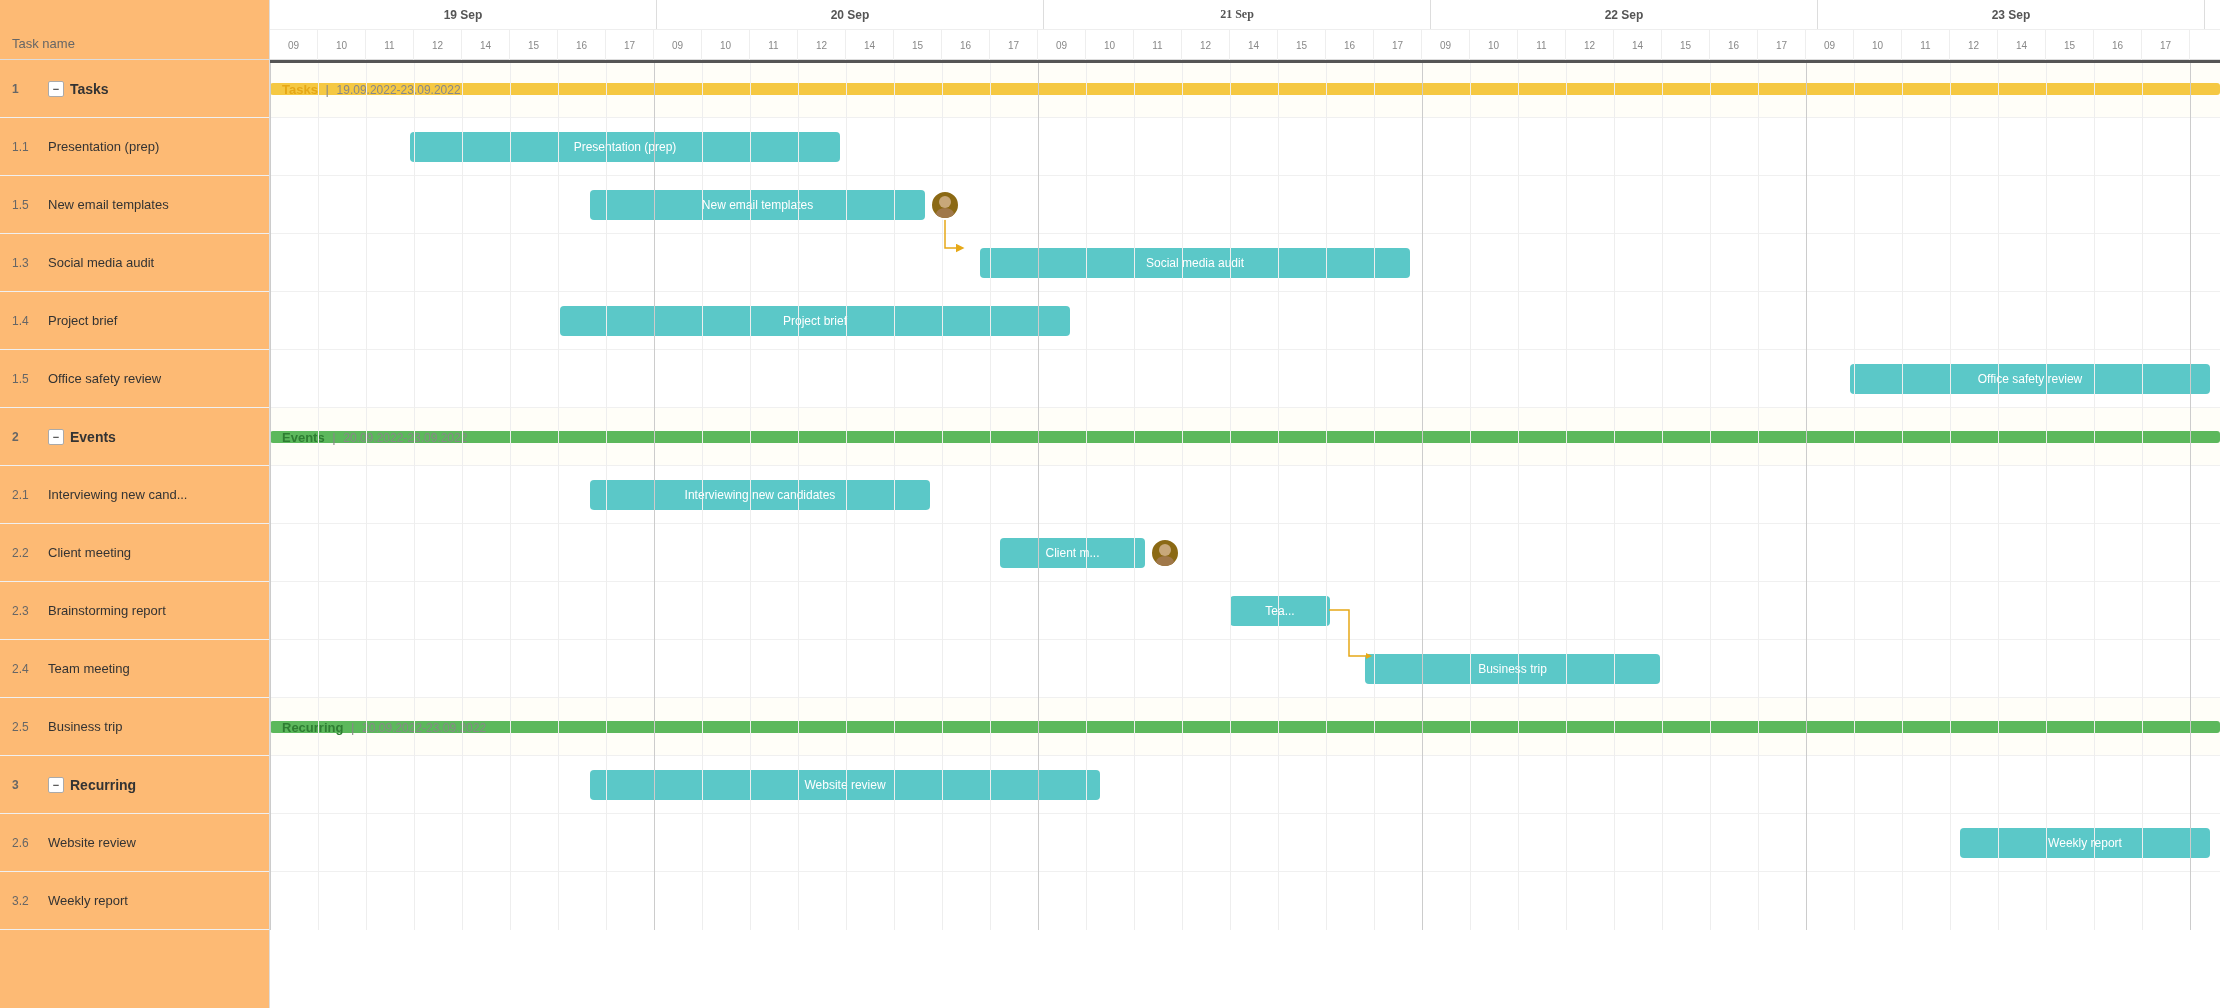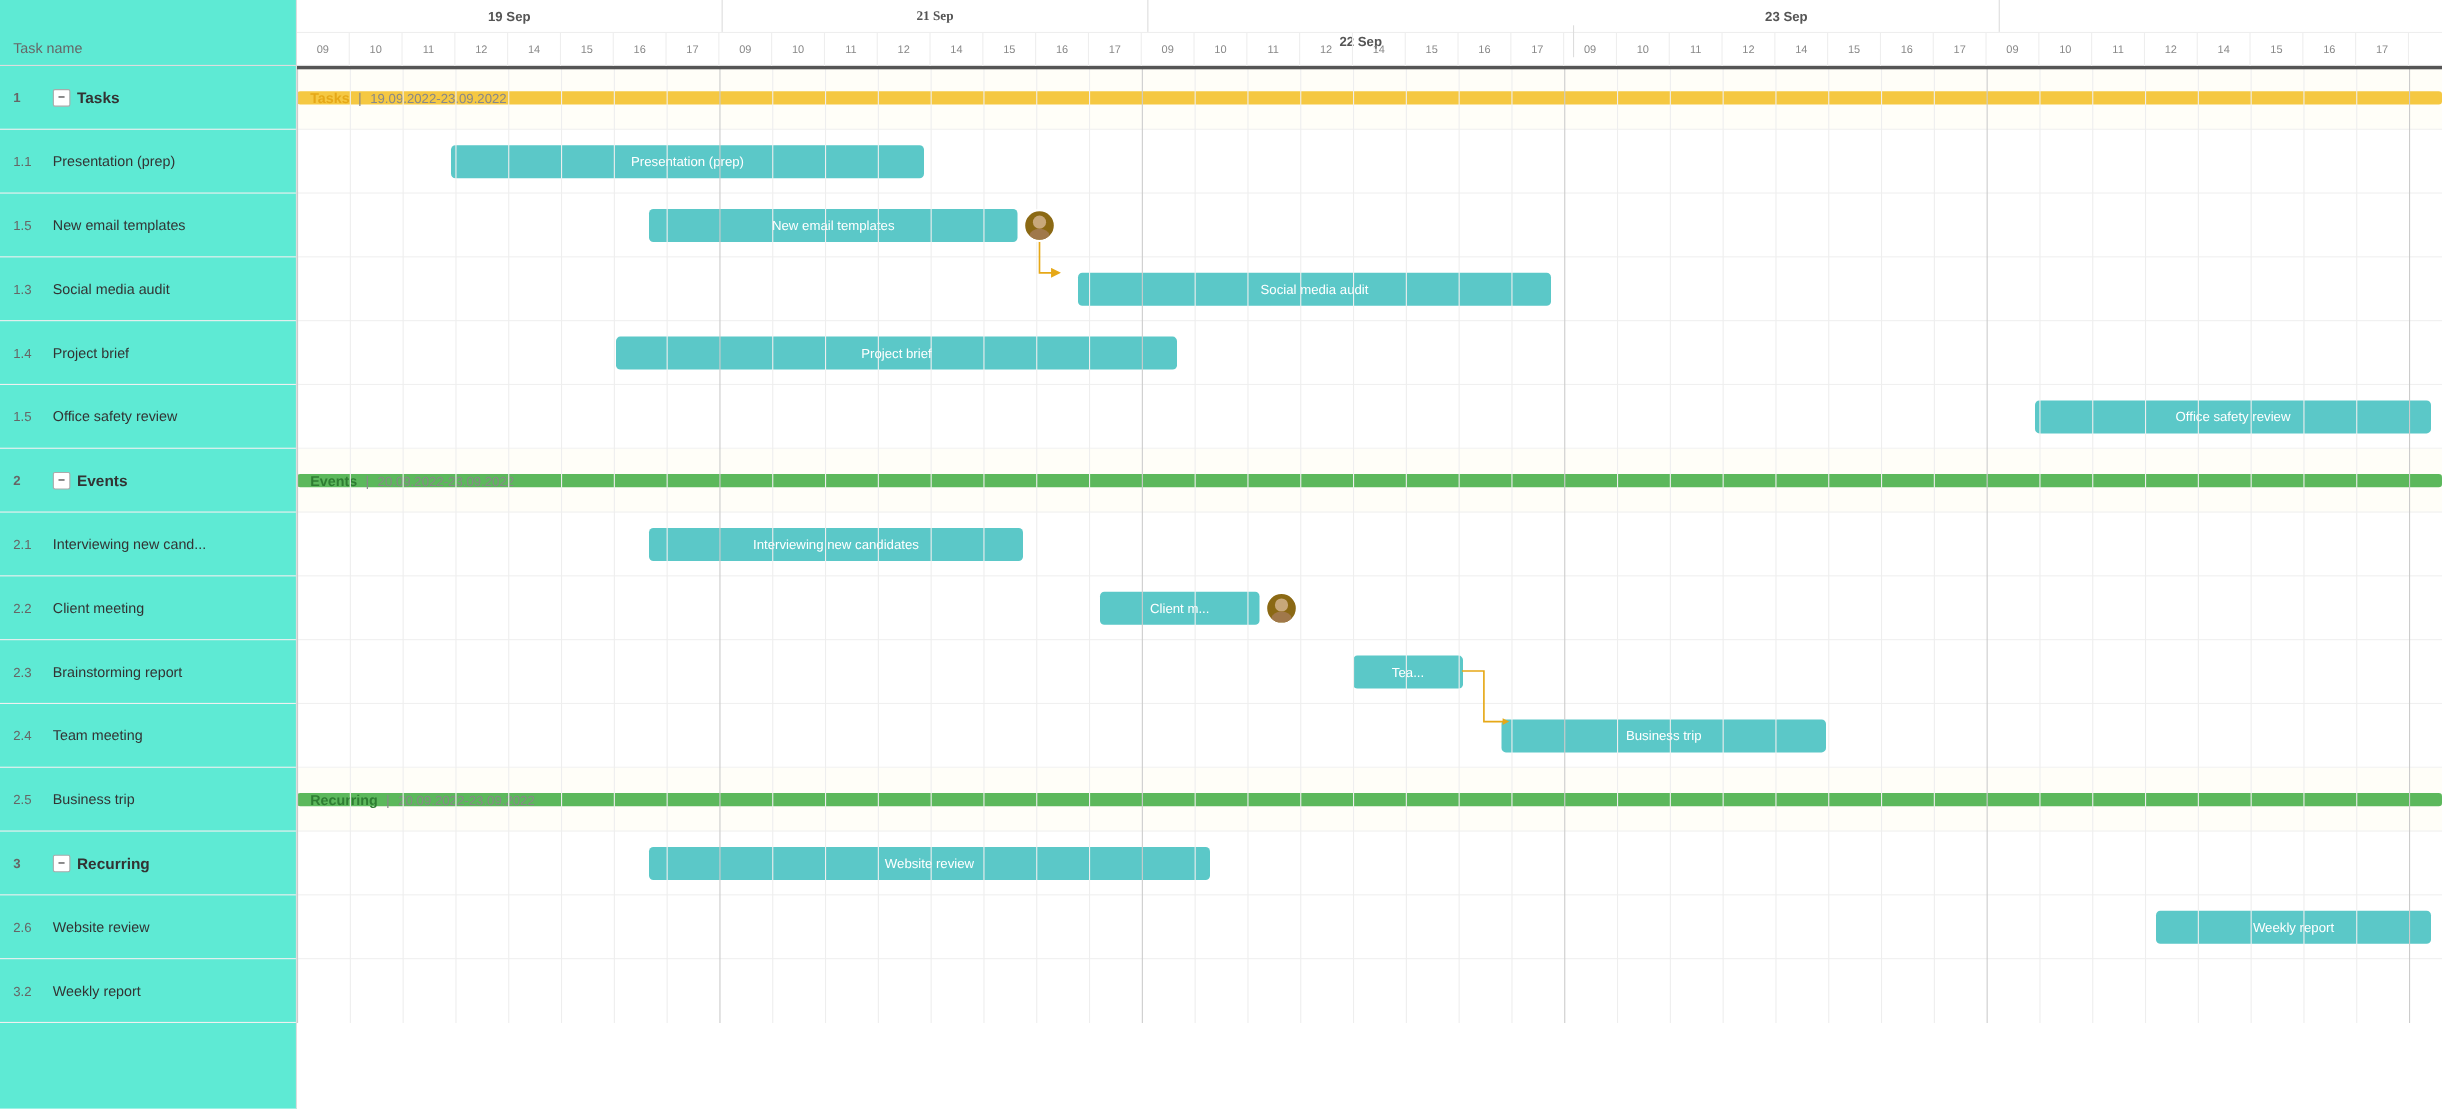--- a/index.html
+++ b/index.html
@@ -9,21 +9,21 @@
       display: flex;
       width: 2220px;
       height: 1008px;
       overflow: hidden;
     }
 
     .task-list {
       width: 270px;
       min-width: 270px;
       border-right: 1px solid #ddd;
-      background: #5eead4;
+      background: #fdba74;
       flex-shrink: 0;
     }
 
     .task-list-header {
       height: 60px;
       border-bottom: 1px solid #ddd;
       display: flex;
       align-items: flex-end;
       padding: 0 12px 8px;
       color: #666;
@@ -75,21 +75,21 @@
     .chart-header {
       height: 60px;
       border-bottom: 1px solid #ddd;
       background: #fff;
       position: relative;
     }
 
     .date-row-top {
       height: 30px;
       display: flex;
-      align-items: center;
+      align-items: flex-end;
       border-bottom: 1px solid #eee;
     }
 
     .date-group {
       display: flex;
       align-items: center;
       justify-content: center;
       border-right: 1px solid #ddd;
       height: 100%;
       font-size: 12px;
@@ -272,20 +272,21 @@
       <span>Weekly report</span>
     </div>
   </div>
 
   <div class="chart-area">
 
     <div class="chart-header">
       <div class="date-row-top">
 
         <div class="date-group" style="width:387px; font-weight:600;">19 Sep</div>
+        <div class="date-group" style="width:387px; font-weight:600;">20 Sep</div>
         <div class="date-group" style="width:387px; font-weight:600;font-family:Liberation Serif, serif;">21 Sep</div>
         <div class="date-group" style="width:387px; font-weight:600;margin-top:46px;">22 Sep</div>
         <div class="date-group" style="width:387px; font-weight:600;">23 Sep</div>
       </div>
       <div class="date-row-bottom" id="hour-cells-row">
       <div class="hour-cell" style="width: 48px;">09</div>
           <div class="hour-cell" style="width: 48px;">10</div>
           <div class="hour-cell" style="width: 48px;">11</div>
           <div class="hour-cell" style="width: 48px;">12</div>
           <div class="hour-cell" style="width: 48px;">14</div>

